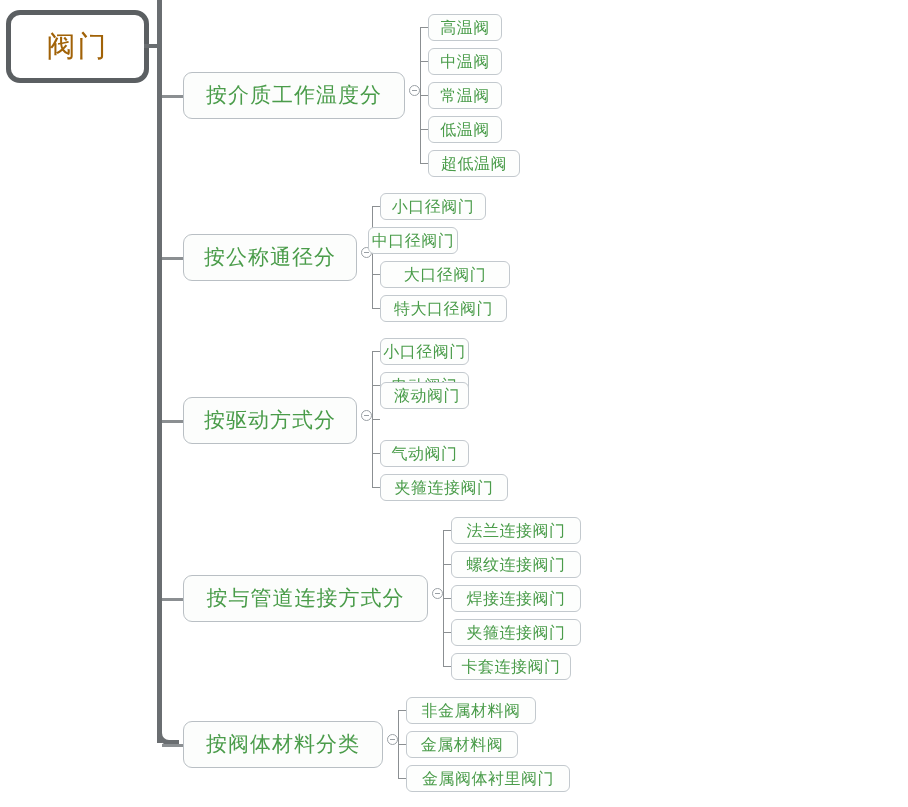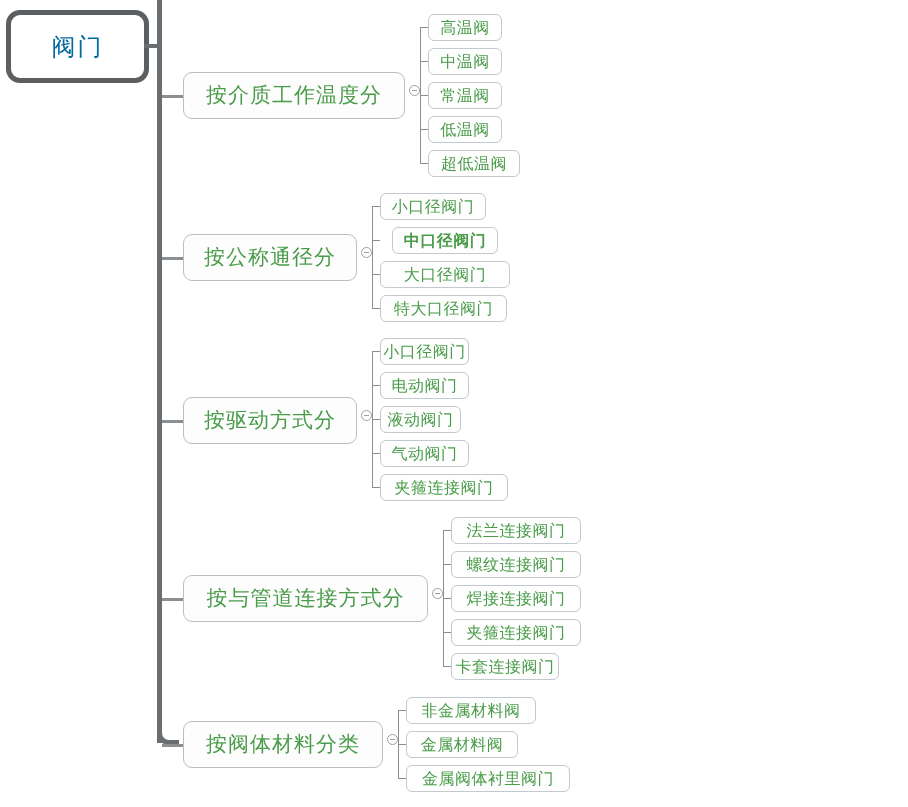--- a/index.html
+++ b/index.html
@@ -27,22 +27,22 @@
     height: 73px;
     box-sizing: border-box;
     border: 5px solid #5b5f62;
     border-radius: 14px;
     background: #ffffff;
     display: flex;
     align-items: center;
     justify-content: center;
   }
   .root-node .label {
-    color: #0369a1;
-    font-size: 24px;
+    color: #a16207;
+    font-size: 29px;
     font-weight: 400;
     letter-spacing: 2px;
     line-height: 1;
     white-space: nowrap;
   }
 
   
   .trunk {
     position: absolute;
     left: 157px;
@@ -203,21 +203,21 @@
         <span class="label">按公称通径分</span>
       </div>
       <div class="toggle" style="left: 361px; top: 247px;"></div>
       <div class="bracket-stem" style="left: 372px; top: 252px; width: 0px;"></div>
       <div class="bracket-spine" style="left: 372px; top: 206px; height: 102px;"></div>
       <div class="child-stub" style="left: 372px; top: 206px; width: 8px;"></div>
       <div class="child-node" style="left: 380px; top: 193px; width: 106px;">
         <span class="label">小口径阀门</span>
       </div>
       <div class="child-stub" style="left: 372px; top: 240px; width: 8px;"></div>
-      <div class="child-node" style="left: 392px; top: 227px; width: 106px; font-weight: bold;">
+      <div class="child-node" style="left: 368px; top: 227px; width: 90px;">
         <span class="label">中口径阀门</span>
       </div>
       <div class="child-stub" style="left: 372px; top: 274px; width: 8px;"></div>
       <div class="child-node" style="left: 380px; top: 261px; width: 130px;">
         <span class="label">大口径阀门</span>
       </div>
       <div class="child-stub" style="left: 372px; top: 308px; width: 8px;"></div>
       <div class="child-node" style="left: 380px; top: 295px; width: 127px;">
         <span class="label">特大口径阀门</span>
       </div>
@@ -230,21 +230,21 @@
       <div class="bracket-spine" style="left: 372px; top: 351px; height: 137px;"></div>
       <div class="child-stub" style="left: 372px; top: 351px; width: 8px;"></div>
       <div class="child-node" style="left: 380px; top: 338px; width: 89px;">
         <span class="label">小口径阀门</span>
       </div>
       <div class="child-stub" style="left: 372px; top: 385px; width: 8px;"></div>
       <div class="child-node" style="left: 380px; top: 372px; width: 89px; text-align: center;">
         <span class="label">电动阀门</span>
       </div>
       <div class="child-stub" style="left: 372px; top: 419px; width: 8px;"></div>
-      <div class="child-node" style="left: 380px; top: 406px; width: 81px;">
+      <div class="child-node" style="left: 380px; top: 382px; width: 89px; justify-content: flex-end;">
         <span class="label">液动阀门</span>
       </div>
       <div class="child-stub" style="left: 372px; top: 453px; width: 8px;"></div>
       <div class="child-node" style="left: 380px; top: 440px; width: 89px;">
         <span class="label">气动阀门</span>
       </div>
       <div class="child-stub" style="left: 372px; top: 487px; width: 8px;"></div>
       <div class="child-node" style="left: 380px; top: 474px; width: 128px;">
         <span class="label">夹箍连接阀门</span>
       </div>
@@ -265,21 +265,21 @@
       </div>
       <div class="child-stub" style="left: 443px; top: 598px; width: 8px;"></div>
       <div class="child-node" style="left: 451px; top: 585px; width: 130px;">
         <span class="label">焊接连接阀门</span>
       </div>
       <div class="child-stub" style="left: 443px; top: 632px; width: 8px;"></div>
       <div class="child-node" style="left: 451px; top: 619px; width: 130px;">
         <span class="label">夹箍连接阀门</span>
       </div>
       <div class="child-stub" style="left: 443px; top: 666px; width: 8px;"></div>
-      <div class="child-node" style="left: 451px; top: 653px; width: 108px;">
+      <div class="child-node" style="left: 451px; top: 653px; width: 120px;">
         <span class="label">卡套连接阀门</span>
       </div>
       <div class="branch-stub" style="left: 162px; top: 743.5px; width: 21px;"></div>
       <div class="branch-node" style="left: 183px; top: 721px; width: 200px; height: 47px;">
         <span class="label">按阀体材料分类</span>
       </div>
       <div class="toggle" style="left: 387px; top: 734px;"></div>
       <div class="bracket-stem" style="left: 398px; top: 739px; width: 0px;"></div>
       <div class="bracket-spine" style="left: 398px; top: 710px; height: 68px;"></div>
       <div class="child-stub" style="left: 398px; top: 710px; width: 8px;"></div>

